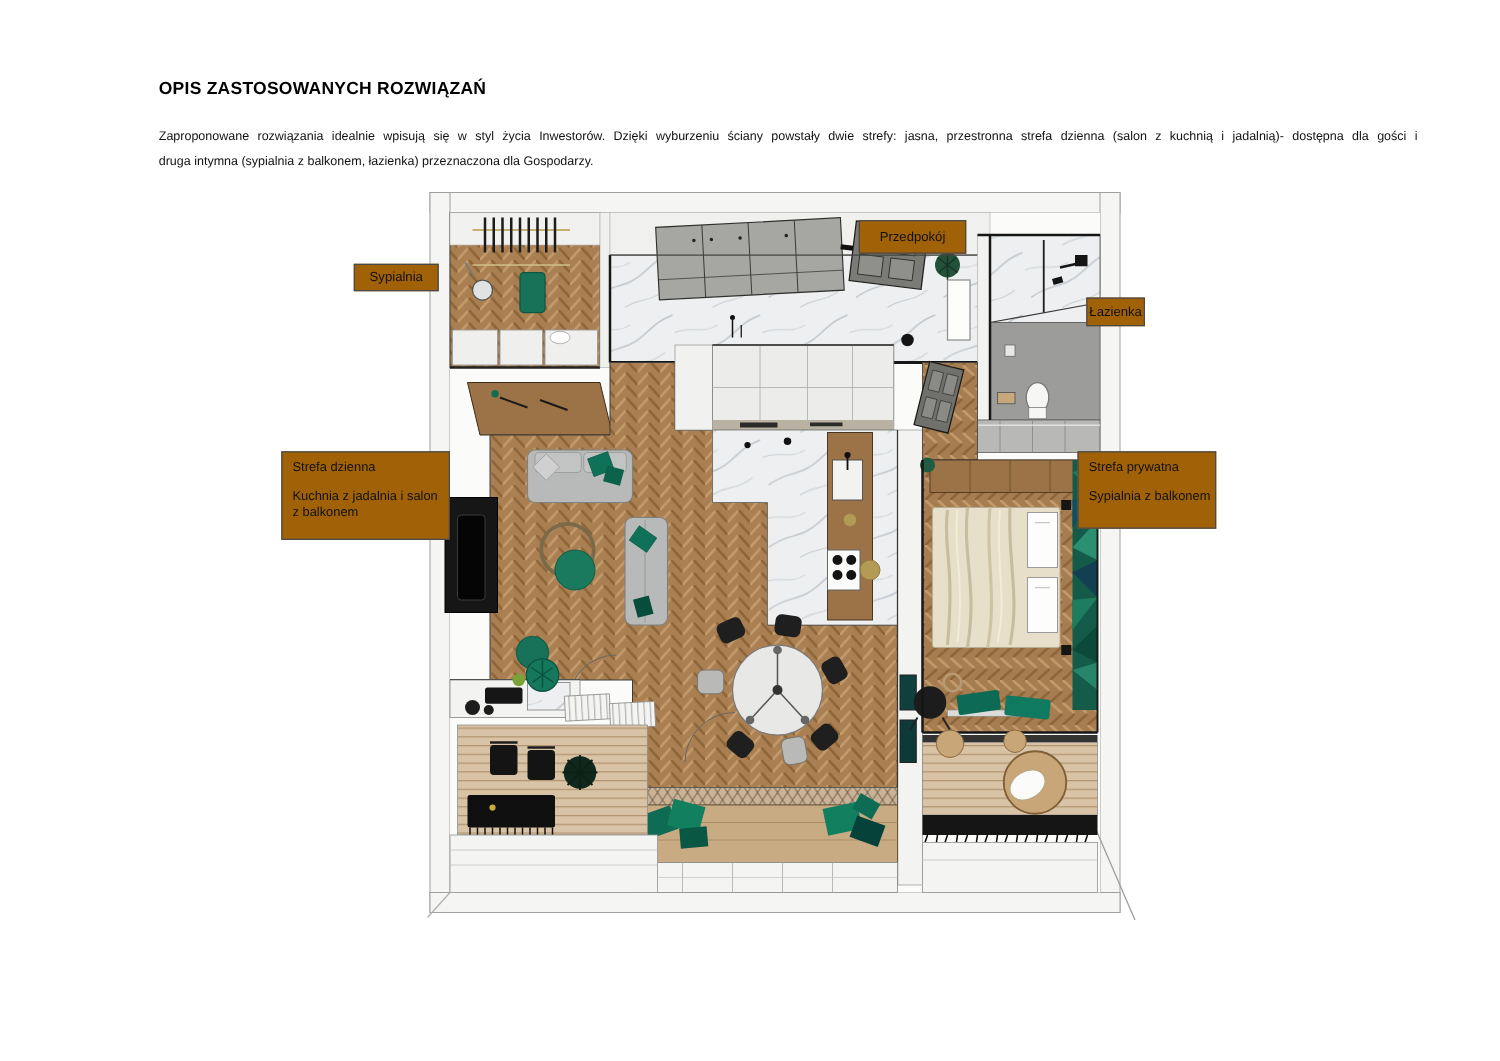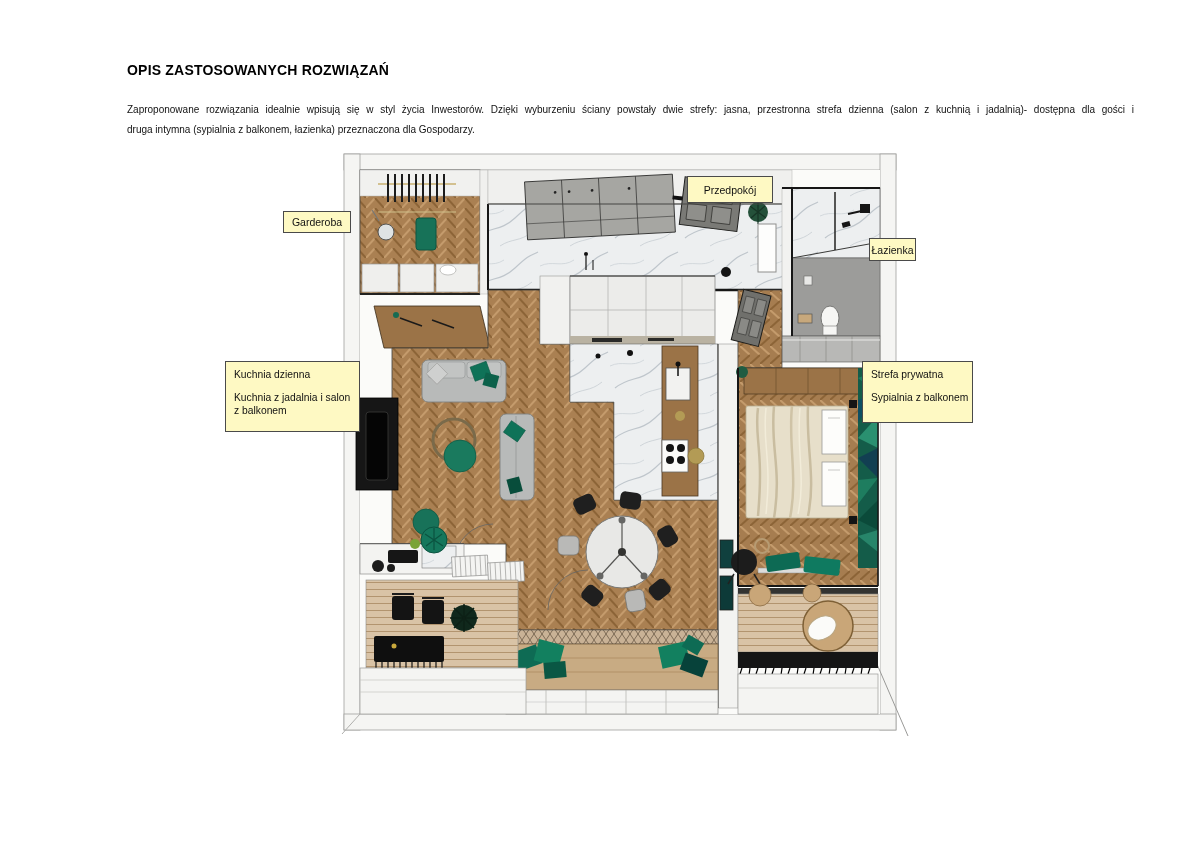--- a/index.html
+++ b/index.html
@@ -11,21 +11,21 @@
     position:absolute;left:127px;top:62px;width:1006px;
     text-align:left;font-size:14px;font-weight:bold;letter-spacing:.2px;color:#000;
   }
   .doc-paragraph{
     position:absolute;left:127px;top:100px;width:1007px;
     font-size:10px;line-height:20px;color:#111;
   }
   .doc-paragraph .pline1{text-align:justify;text-align-last:justify;}
   .fp-wrap{position:absolute;left:330px;top:148px;width:580px;height:592px;}
   .fp-label{
-    position:absolute;background:#fef9c3;border:1px solid #4a4a4a;box-sizing:border-box;
+    position:absolute;background:#a16207;border:1px solid #4a4a4a;box-sizing:border-box;
     font-size:10.5px;color:#111;display:flex;align-items:center;justify-content:center;
     white-space:nowrap;z-index:5;
   }
   .fp-label--multi{display:block;padding:7px 6px 5px 8px;text-align:left;}
   .fp-label--multi .l1{margin-bottom:11px;}
   .fp-label--multi .l2{line-height:13px;}
   .fp-label--multi .l3{line-height:13px;}
   #lbl-garderoba{left:283px;top:211px;width:68px;height:22px;}
   #lbl-przedpokoj{left:687px;top:176px;width:86px;height:27px;}
   #lbl-lazienka{left:869px;top:238px;width:47px;height:23px;}
@@ -410,30 +410,30 @@
         </g>
         <rect x="408" y="526" width="140" height="40" fill="#f4f4f2" stroke="#9a9a98" stroke-width="0.7"></rect>
         <line x1="408" y1="540" x2="548" y2="540" stroke="#c5c5c3" stroke-width="0.7"></line>
       </g>
     </svg>
 
     
   </div>
 
   <div class="fp-label" id="lbl-garderoba">
-    <span>Garderoba</span>
+    <span>Sypialnia</span>
   </div>
   <div class="fp-label" id="lbl-przedpokoj">
     <span>Przedpokój</span>
   </div>
   <div class="fp-label" id="lbl-lazienka">
     <span>Łazienka</span>
   </div>
   <div class="fp-label fp-label--multi" id="lbl-strefa-dzienna">
-    <div class="l1">Kuchnia dzienna</div>
+    <div class="l1">Strefa dzienna</div>
     <div class="l2">Kuchnia z jadalnia i salon</div>
     <div class="l3">z balkonem</div>
   </div>
   <div class="fp-label fp-label--multi" id="lbl-strefa-prywatna">
     <div class="l1">Strefa prywatna</div>
     <div class="l2">Sypialnia z balkonem</div>
   </div>
 
 </div>
 

